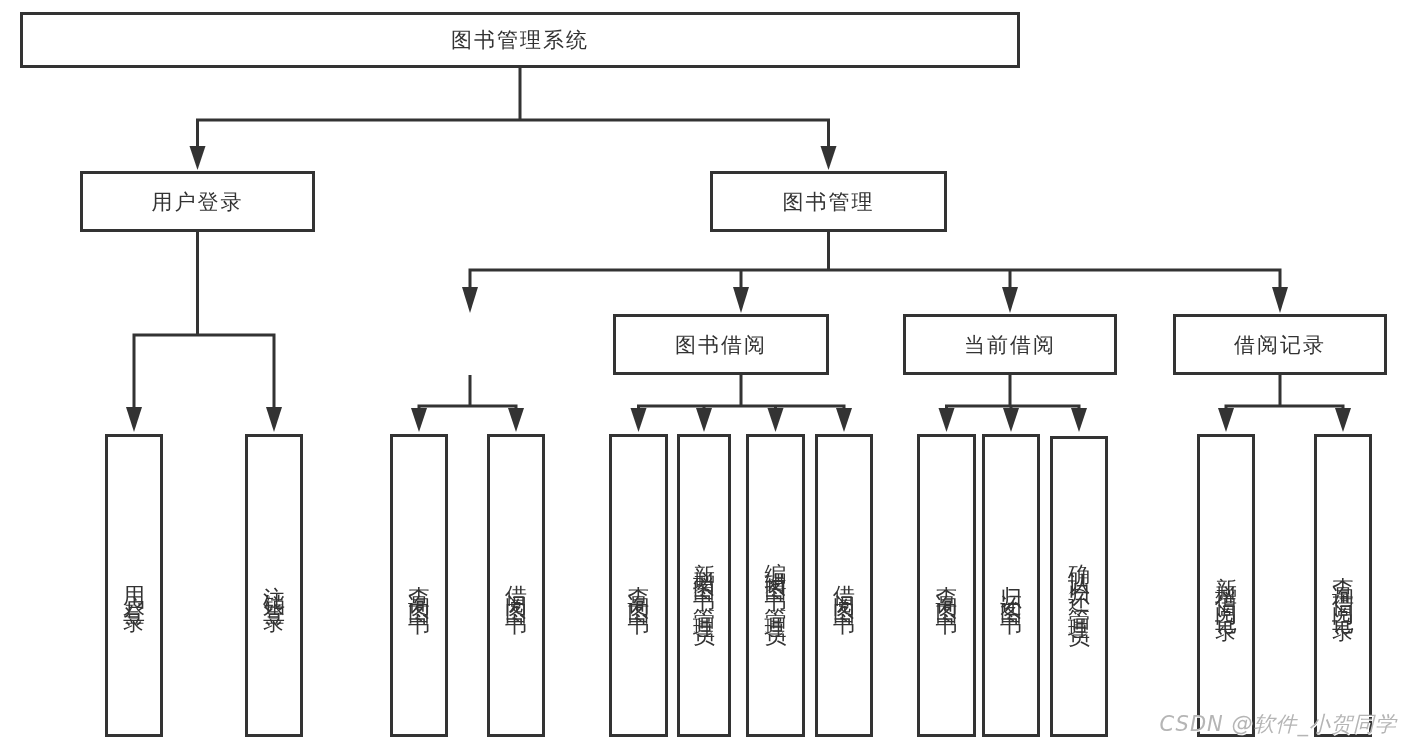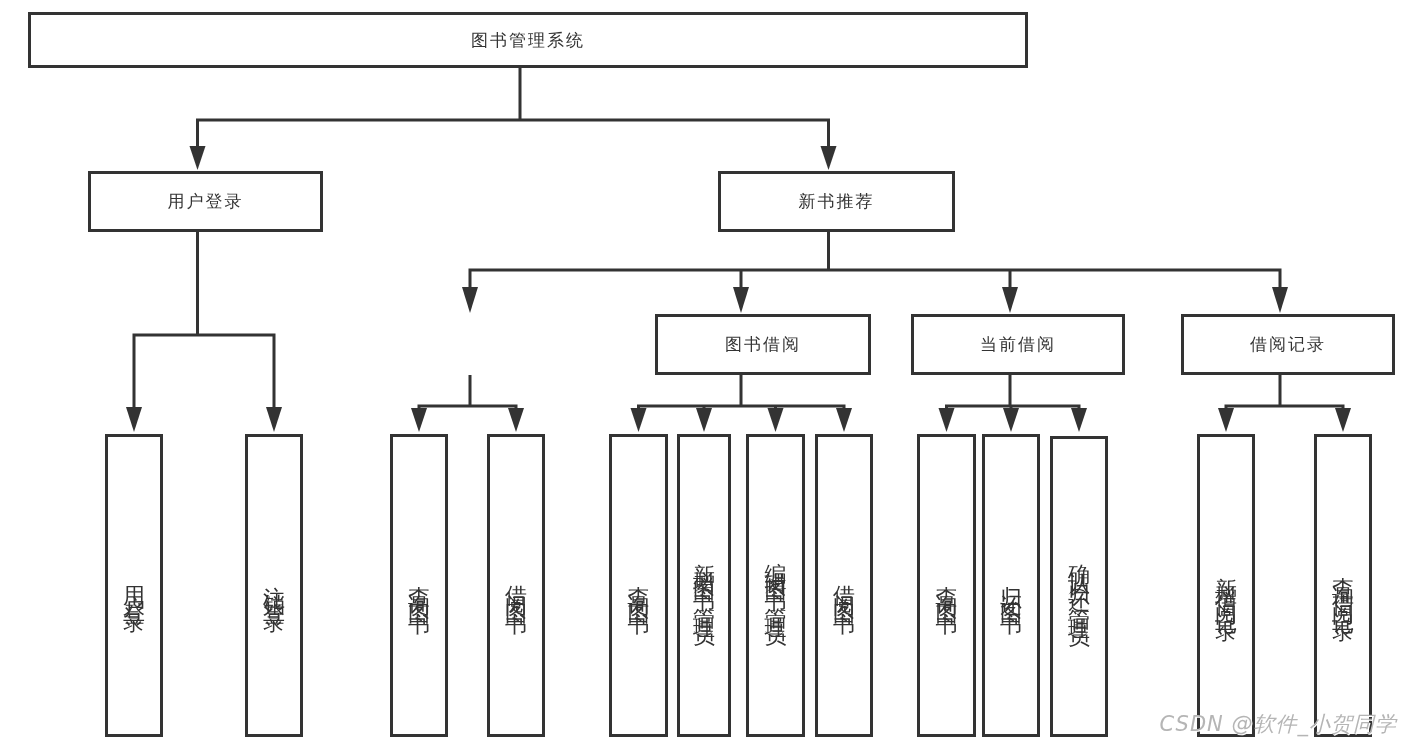--- a/index.html
+++ b/index.html
@@ -23,24 +23,23 @@
     box-sizing: border-box;
     border: 3px solid #333333;
     background: #ffffff;
     color: #333333;
     display: flex;
     align-items: center;
     justify-content: center;
     text-align: center;
   }
   .node.h {
-    font-size: 17px;
+    font-size: 21px;
     letter-spacing: 2px;
     white-space: nowrap;
-    margin-left: 8px;
   }
   .node.v {
     writing-mode: vertical-rl;
     text-orientation: mixed;
     font-size: 22px;
     letter-spacing: 9px;
     line-height: 1;
   }
   .watermark {
     position: absolute;
@@ -99,23 +98,23 @@
     <g>
       <path d="M1280 375 V407.5 M1226 410 V406 H1343 V410"></path>
       <polygon points="1218,408 1234,408 1226,432"></polygon>
       <polygon points="1335,408 1351,408 1343,432"></polygon>
     </g>
   </svg>
 
   <div class="node h" style="left:20px; top:12px; width:1000px; height:56px">图书管理系统</div>
 
   <div class="node h" style="left:80px; top:171px; width:235px; height:61px">用户登录</div>
-  <div class="node h" style="left:710px; top:171px; width:237px; height:61px">新书推荐</div>
+  <div class="node h" style="left:710px; top:171px; width:237px; height:61px">图书管理</div>
 
-  <div class="node h" style="left:647px; top:314px; width:216px; height:61px">图书借阅</div>
+  <div class="node h" style="left:613px; top:314px; width:216px; height:61px">图书借阅</div>
   <div class="node h" style="left:903px; top:314px; width:214px; height:61px">当前借阅</div>
   <div class="node h" style="left:1173px; top:314px; width:214px; height:61px">借阅记录</div>
 
   <div class="node v" style="left:105px; top:434px; width:58px; height:303px">用户登录</div>
   <div class="node v" style="left:245px; top:434px; width:58px; height:303px">注销登录</div>
 
   <div class="node v" style="left:390px; top:434px; width:58px; height:303px">查询图书</div>
   <div class="node v" style="left:487px; top:434px; width:58px; height:303px">借阅图书</div>
 
   <div class="node v" style="left:609px; top:434px; width:59px; height:303px">查询图书</div>

